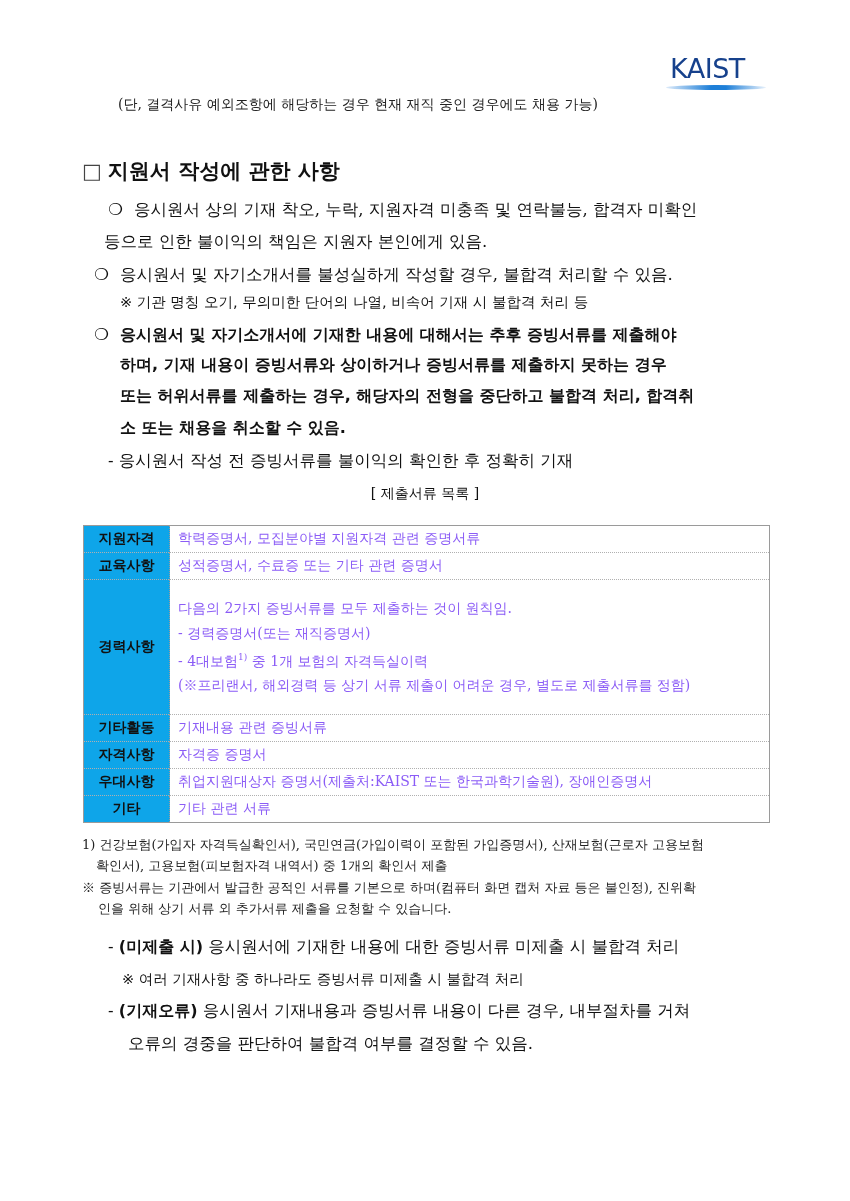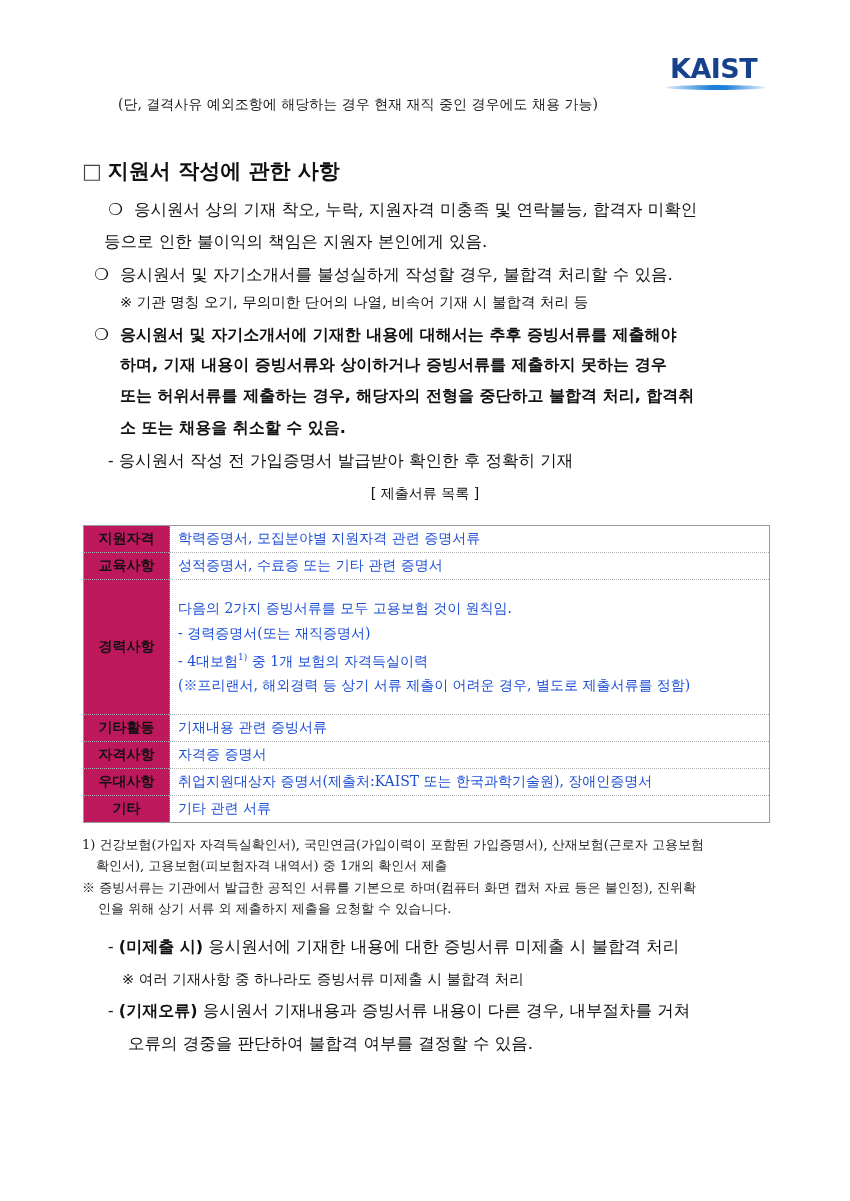--- a/index.html
+++ b/index.html
@@ -7,21 +7,21 @@
       width: 850px; height: 1201px; position: relative; overflow: hidden;
       font-family: "DejaVu Serif", "Liberation Serif", serif;
       color: #111111;
     }
     .abs { position: absolute; white-space: nowrap; }
 
     
     .logo { position: absolute; left: 666px; top: 54px; width: 100px; height: 36px; }
     .logo-text {
       position: absolute; left: 4px; top: 0; font-family: "DejaVu Sans", sans-serif;
-      font-weight: bold; font-size: 27px; letter-spacing: -0.5px; color: #16418c;
+      font-weight: normal; font-size: 27px; letter-spacing: -0.5px; color: #16418c;
       line-height: 30px;
     }
     .logo-swoosh {
       position: absolute; left: 0; top: 31px; width: 100px; height: 5px;
       background: linear-gradient(to right, rgba(30,120,220,0.15), #1e7fd8 45%, #1e7fd8 60%, rgba(30,120,220,0.1));
       border-radius: 50%;
     }
 
     .note-top { left: 118px; top: 96px; font-size: 14px; color: #222; }
 
@@ -38,24 +38,24 @@
     .caption { left: 0; width: 850px; text-align: center; top: 485px; font-size: 14px; white-space: nowrap; }
 
     
     .doc-table {
       position: absolute; left: 83px; top: 525px; width: 687px;
       border-collapse: collapse; border: 1.5px solid #9a9a9a; font-size: 14px;
     }
     .doc-table td { border-top: 1px dotted #b0b0b0; padding: 0 8px; height: 26px; vertical-align: middle; }
     .doc-table tr:first-child td { border-top: none; }
     .doc-table td.h {
-      width: 77px; background: #be185d; text-align: center; font-weight: bold;
+      width: 77px; background: #0ea5e9; text-align: center; font-weight: bold;
       font-family: "DejaVu Sans", sans-serif; font-size: 14px; border-right: 1px dotted #9a9a9a; padding: 0 4px;
     }
-    .doc-table td.v { color: #1d4ed8; }
+    .doc-table td.v { color: #8b5cf6; }
     .doc-table tr.tall td { height: 134px; }
     .doc-table .multi div { line-height: 24.5px; }
     sup { font-size: 9px; }
 
     .fn { font-size: 13px; color: #222; }
   </style>
 </head>
 <body>
 
 <div class="logo">
@@ -78,38 +78,38 @@
   <span class="mark">❍</span><span>응시원서 및 자기소개서를 불성실하게 작성할 경우, 불합격 처리할 수 있음.</span>
 </div>
 <div class="abs sans" style="left:120px; top:293px;">※ 기관 명칭 오기, 무의미한 단어의 나열, 비속어 기재 시 불합격 처리 등</div>
 
 <div class="abs bul" style="left:94px; top:325px;">
   <span class="mark">❍</span><span class="bold">응시원서 및 자기소개서에 기재한 내용에 대해서는 추후 증빙서류를 제출해야</span>
 </div>
 <div class="abs bold" style="left:120px; top:355px;">하며, 기재 내용이 증빙서류와 상이하거나 증빙서류를 제출하지 못하는 경우</div>
 <div class="abs bold" style="left:120px; top:386px;">또는 허위서류를 제출하는 경우, 해당자의 전형을 중단하고 불합격 처리, 합격취</div>
 <div class="abs bold" style="left:120px; top:418px;">소 또는 채용을 취소할 수 있음.</div>
-<div class="abs bul" style="left:108px; top:450px;">- 응시원서 작성 전 가입증명서 발급받아 확인한 후 정확히 기재</div>
+<div class="abs bul" style="left:108px; top:450px;">- 응시원서 작성 전 증빙서류를 불이익의 확인한 후 정확히 기재</div>
 
 <div class="abs caption">[ 제출서류 목록 ]</div>
 
 <table class="doc-table">
   <tbody>
       <tr>
     <td class="h">지원자격</td>
     <td class="v">학력증명서, 모집분야별 지원자격 관련 증명서류</td>
   </tr>
   <tr>
     <td class="h">교육사항</td>
     <td class="v">성적증명서, 수료증 또는 기타 관련 증명서</td>
   </tr>
   <tr class="tall">
     <td class="h">경력사항</td>
     <td class="v multi">
-      <div>다음의 2가지 증빙서류를 모두 고용보험 것이 원칙임.</div>
+      <div>다음의 2가지 증빙서류를 모두 제출하는 것이 원칙임.</div>
       <div>- 경력증명서(또는 재직증명서)</div>
       <div><span>- 4대보험</span><sup>1)</sup><span> 중 1개 보험의 자격득실이력</span></div>
       <div>(※프리랜서, 해외경력 등 상기 서류 제출이 어려운 경우, 별도로 제출서류를 정함)</div>
     </td>
   </tr>
   <tr>
     <td class="h">기타활동</td>
     <td class="v">기재내용 관련 증빙서류</td>
   </tr>
   <tr>
@@ -123,21 +123,21 @@
   <tr>
     <td class="h">기타</td>
     <td class="v">기타 관련 서류</td>
   </tr>
 </tbody>
   </table>
 
 <div class="abs fn" style="left:82px; top:836px;">1) 건강보험(가입자 자격득실확인서), 국민연금(가입이력이 포함된 가입증명서), 산재보험(근로자 고용보험</div>
 <div class="abs fn" style="left:96px; top:857px;">확인서), 고용보험(피보험자격 내역서) 중 1개의 확인서 제출</div>
 <div class="abs fn" style="left:82px; top:879px;">※ 증빙서류는 기관에서 발급한 공적인 서류를 기본으로 하며(컴퓨터 화면 캡처 자료 등은 불인정), 진위확</div>
-<div class="abs fn" style="left:98px; top:900px;">인을 위해 상기 서류 외 제출하지 제출을 요청할 수 있습니다.</div>
+<div class="abs fn" style="left:98px; top:900px;">인을 위해 상기 서류 외 추가서류 제출을 요청할 수 있습니다.</div>
 
 <div class="abs bul" style="left:108px; top:936px;">
   <span>- </span><span class="bold">(미제출 시)</span><span> 응시원서에 기재한 내용에 대한 증빙서류 미제출 시 불합격 처리</span>
 </div>
 <div class="abs sans" style="left:122px; top:970px;">※ 여러 기재사항 중 하나라도 증빙서류 미제출 시 불합격 처리</div>
 <div class="abs bul" style="left:108px; top:1000px;">
   <span>- </span><span class="bold">(기재오류)</span><span> 응시원서 기재내용과 증빙서류 내용이 다른 경우, 내부절차를 거쳐</span>
 </div>
 <div class="abs bul" style="left:128px; top:1033px;">오류의 경중을 판단하여 불합격 여부를 결정할 수 있음.</div>
 

